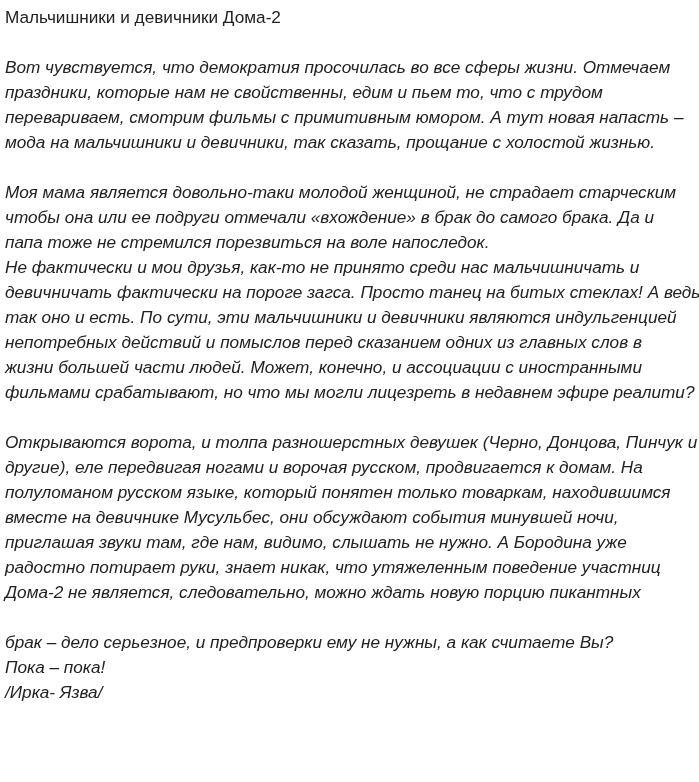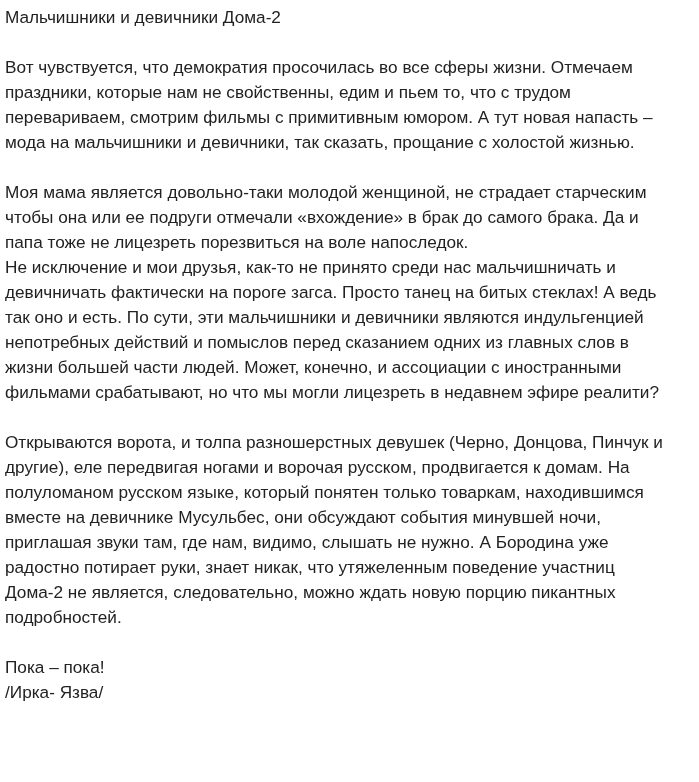--- a/index.html
+++ b/index.html
@@ -25,20 +25,21 @@
       font-weight: normal;
       font-size: 17.2px;
       line-height: 25px;
     }
     .para {
       margin: 0;
     }
     .line {
       display: block;
       white-space: nowrap;
+      font-style: italic;
     }
     .gap {
       height: 25px;
     }
   </style>
 </head>
 <body>
 
 <div class="doc">
   <h1 class="title">Мальчишники и девичники Дома-2</h1>
@@ -48,41 +49,41 @@
     <span class="line">Вот чувствуется, что демократия просочилась во все сферы жизни. Отмечаем</span>
     <span class="line">праздники, которые нам не свойственны, едим и пьем то, что с трудом</span>
     <span class="line">перевариваем, смотрим фильмы с примитивным юмором. А тут новая напасть –</span>
     <span class="line">мода на мальчишники и девичники, так сказать, прощание с холостой жизнью.</span>
   </p>
   <div class="gap"></div>
 
   <p class="para">
     <span class="line">Моя мама является довольно-таки молодой женщиной, не страдает старческим</span>
     <span class="line">чтобы она или ее подруги отмечали «вхождение» в брак до самого брака. Да и</span>
-    <span class="line">папа тоже не лицезреть порезвиться на воле напоследок.</span>
+    <span class="line">папа тоже не стремился порезвиться на воле напоследок.</span>
   </p>
   <p class="para">
-    <span class="line">Не исключение и мои друзья, как-то не принято среди нас мальчишничать и</span>
+    <span class="line">Не фактически и мои друзья, как-то не принято среди нас мальчишничать и</span>
     <span class="line">девичничать фактически на пороге загса. Просто танец на битых стеклах! А ведь</span>
     <span class="line">так оно и есть. По сути, эти мальчишники и девичники являются индульгенцией</span>
     <span class="line">непотребных действий и помыслов перед сказанием одних из главных слов в</span>
     <span class="line">жизни большей части людей. Может, конечно, и ассоциации с иностранными</span>
     <span class="line">фильмами срабатывают, но что мы могли лицезреть в недавнем эфире реалити?</span>
   </p>
   <div class="gap"></div>
 
   <p class="para">
     <span class="line">Открываются ворота, и толпа разношерстных девушек (Черно, Донцова, Пинчук и</span>
     <span class="line">другие), еле передвигая ногами и ворочая русском, продвигается к домам. На</span>
     <span class="line">полуломаном русском языке, который понятен только товаркам, находившимся</span>
     <span class="line">вместе на девичнике Мусульбес, они обсуждают события минувшей ночи,</span>
     <span class="line">приглашая звуки там, где нам, видимо, слышать не нужно. А Бородина уже</span>
     <span class="line">радостно потирает руки, знает никак, что утяжеленным поведение участниц</span>
     <span class="line">Дома-2 не является, следовательно, можно ждать новую порцию пикантных</span>
-    <span class="line">подробностей.</span>
   </p>
   <div class="gap"></div>
 
   <p class="para">
+    <span class="line">брак – дело серьезное, и предпроверки ему не нужны, а как считаете Вы?</span>
     <span class="line">Пока – пока!</span>
     <span class="line">/Ирка- Язва/</span>
   </p>
 </div>
 
 </body></html>

